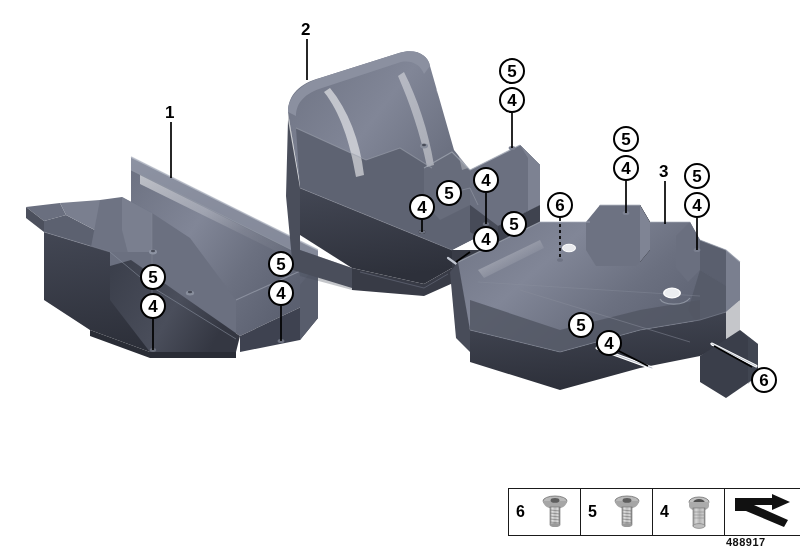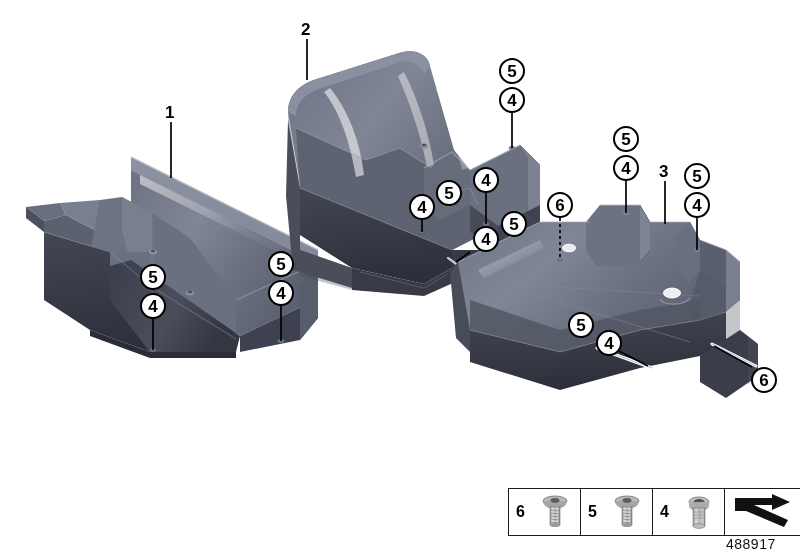--- a/index.html
+++ b/index.html
@@ -89,22 +89,22 @@
     flex: 1;
     display: flex;
     align-items: center;
     justify-content: center;
   }
   .drawing-number {
     position: absolute;
     left: 726px;
     top: 536px;
     font-family: "Liberation Sans", sans-serif;
-    font-size: 14px;
-    font-weight: normal;
+    font-size: 11px;
+    font-weight: bold;
     letter-spacing: 0.5px;
     color: #111111;
     z-index: 40;
   }
 </style>
 </head>
 <body>
 
 <div id="stage">
 

